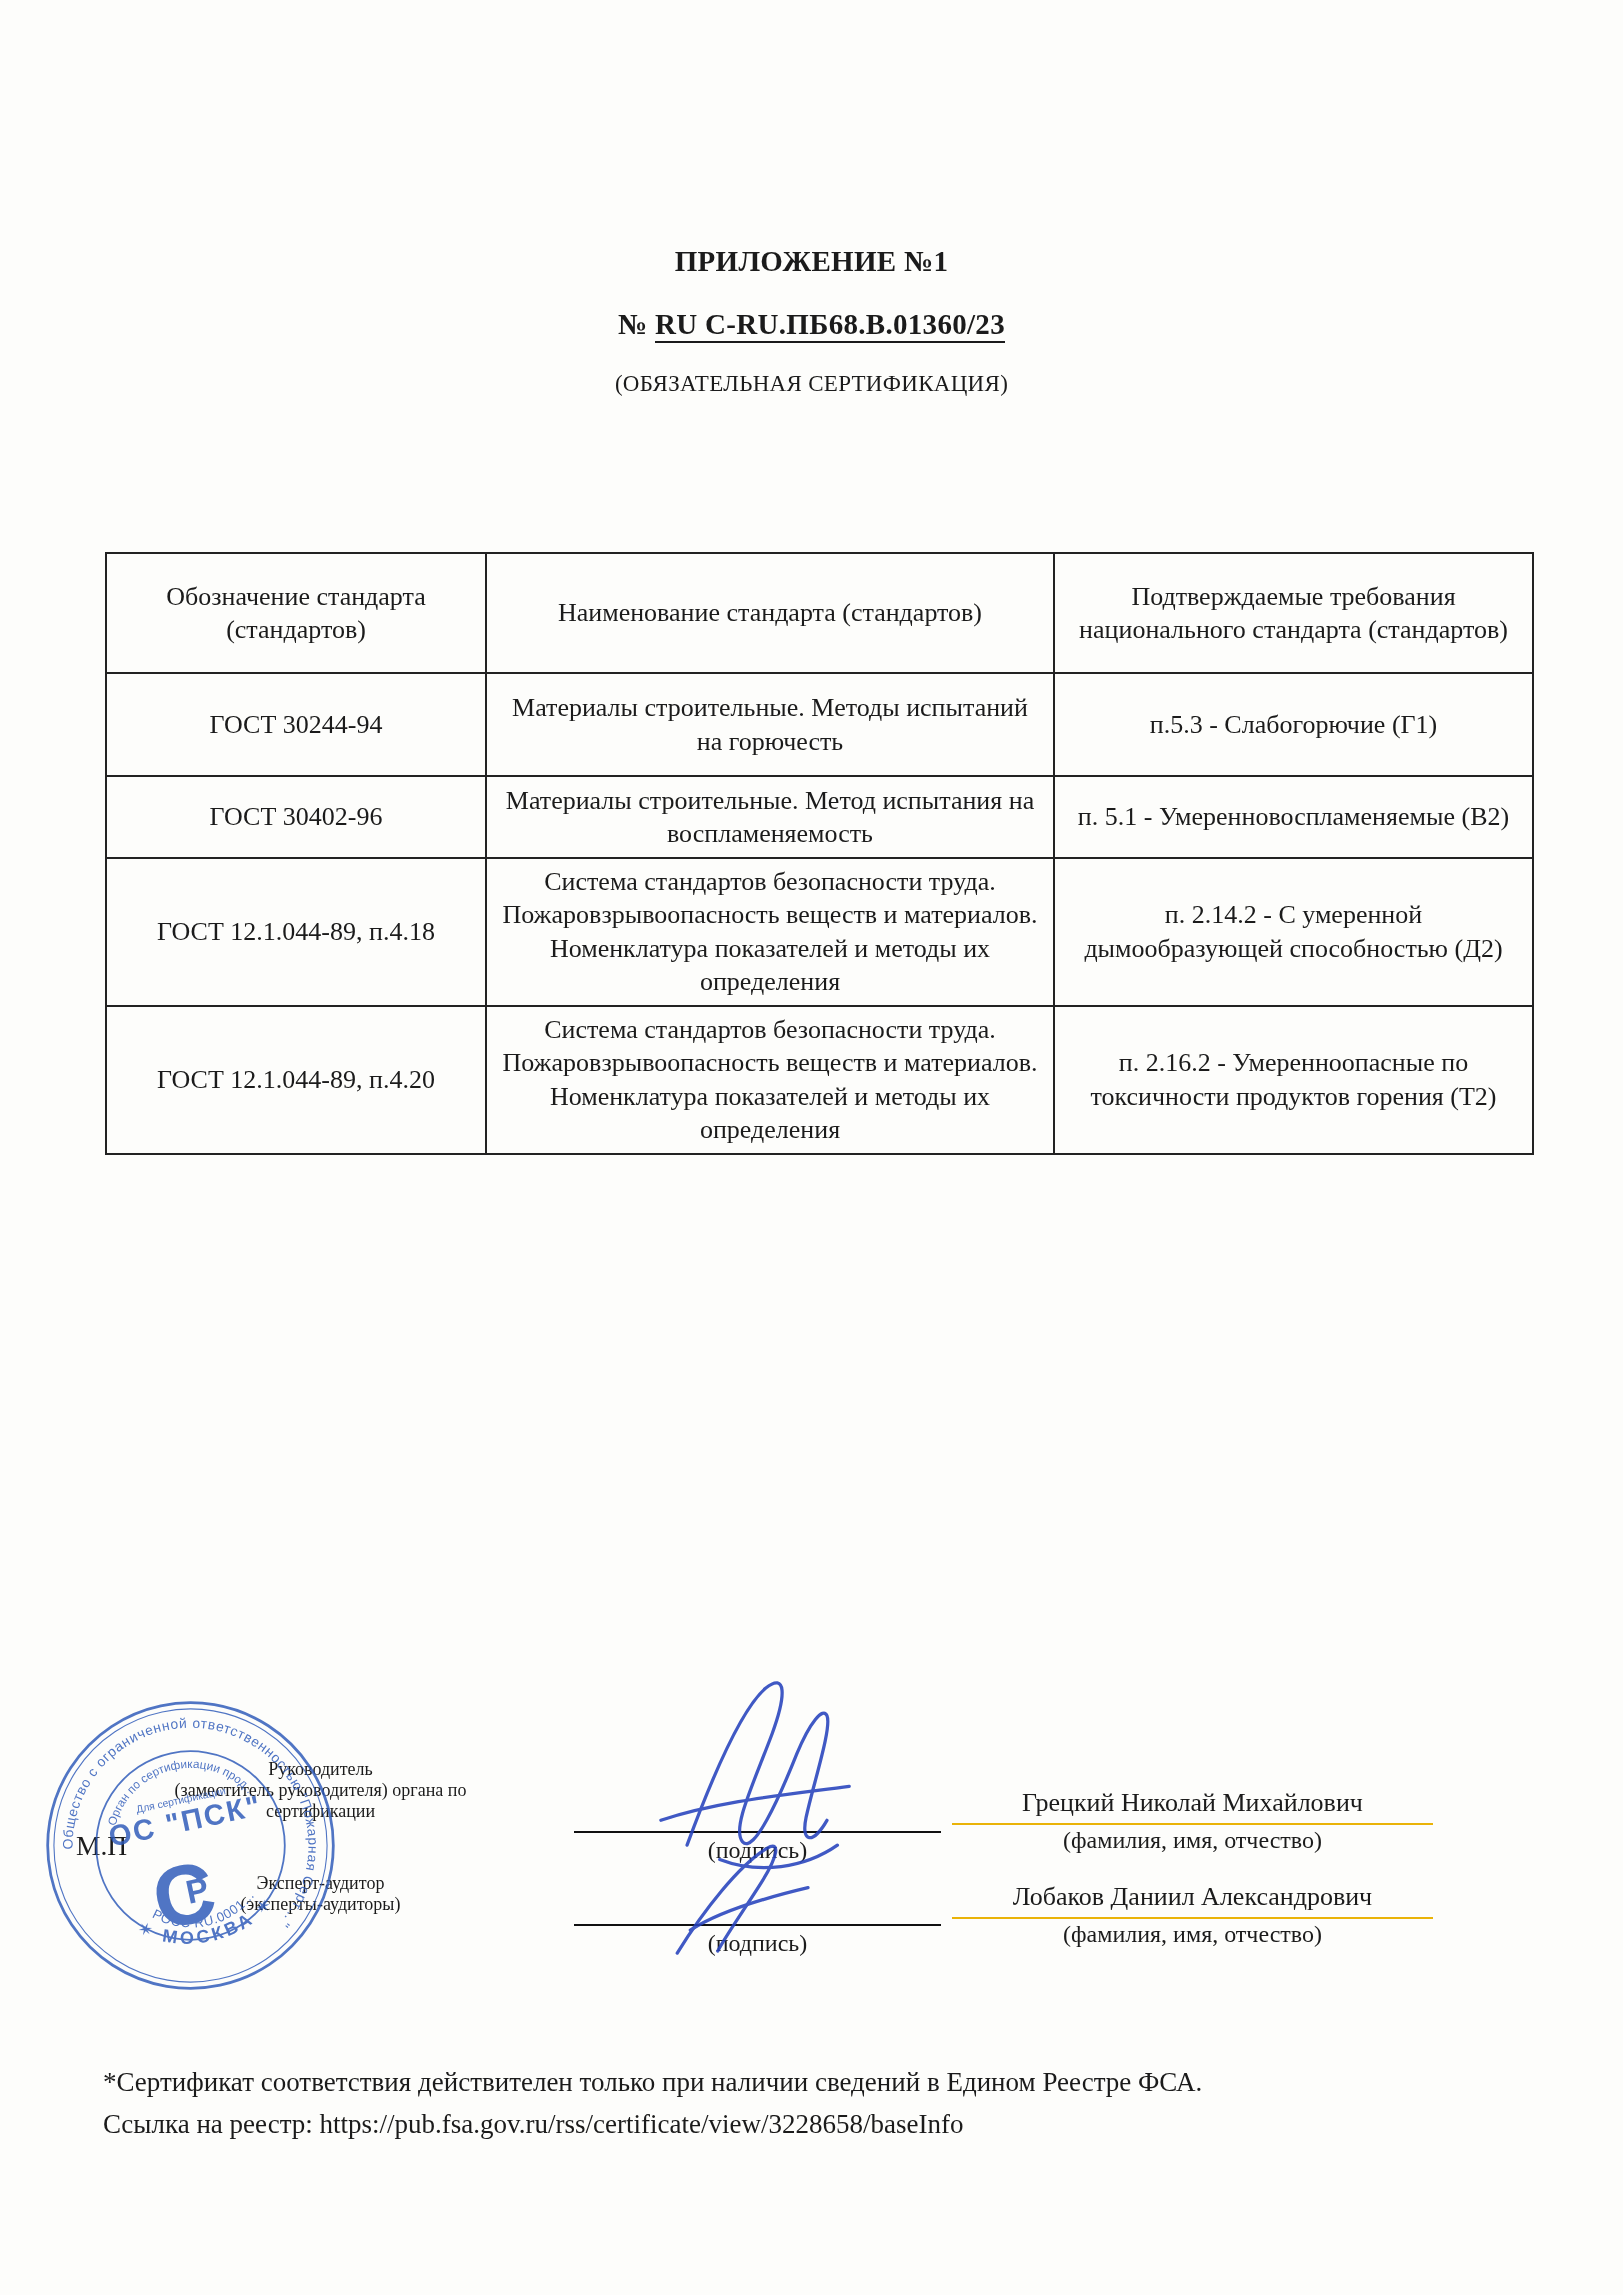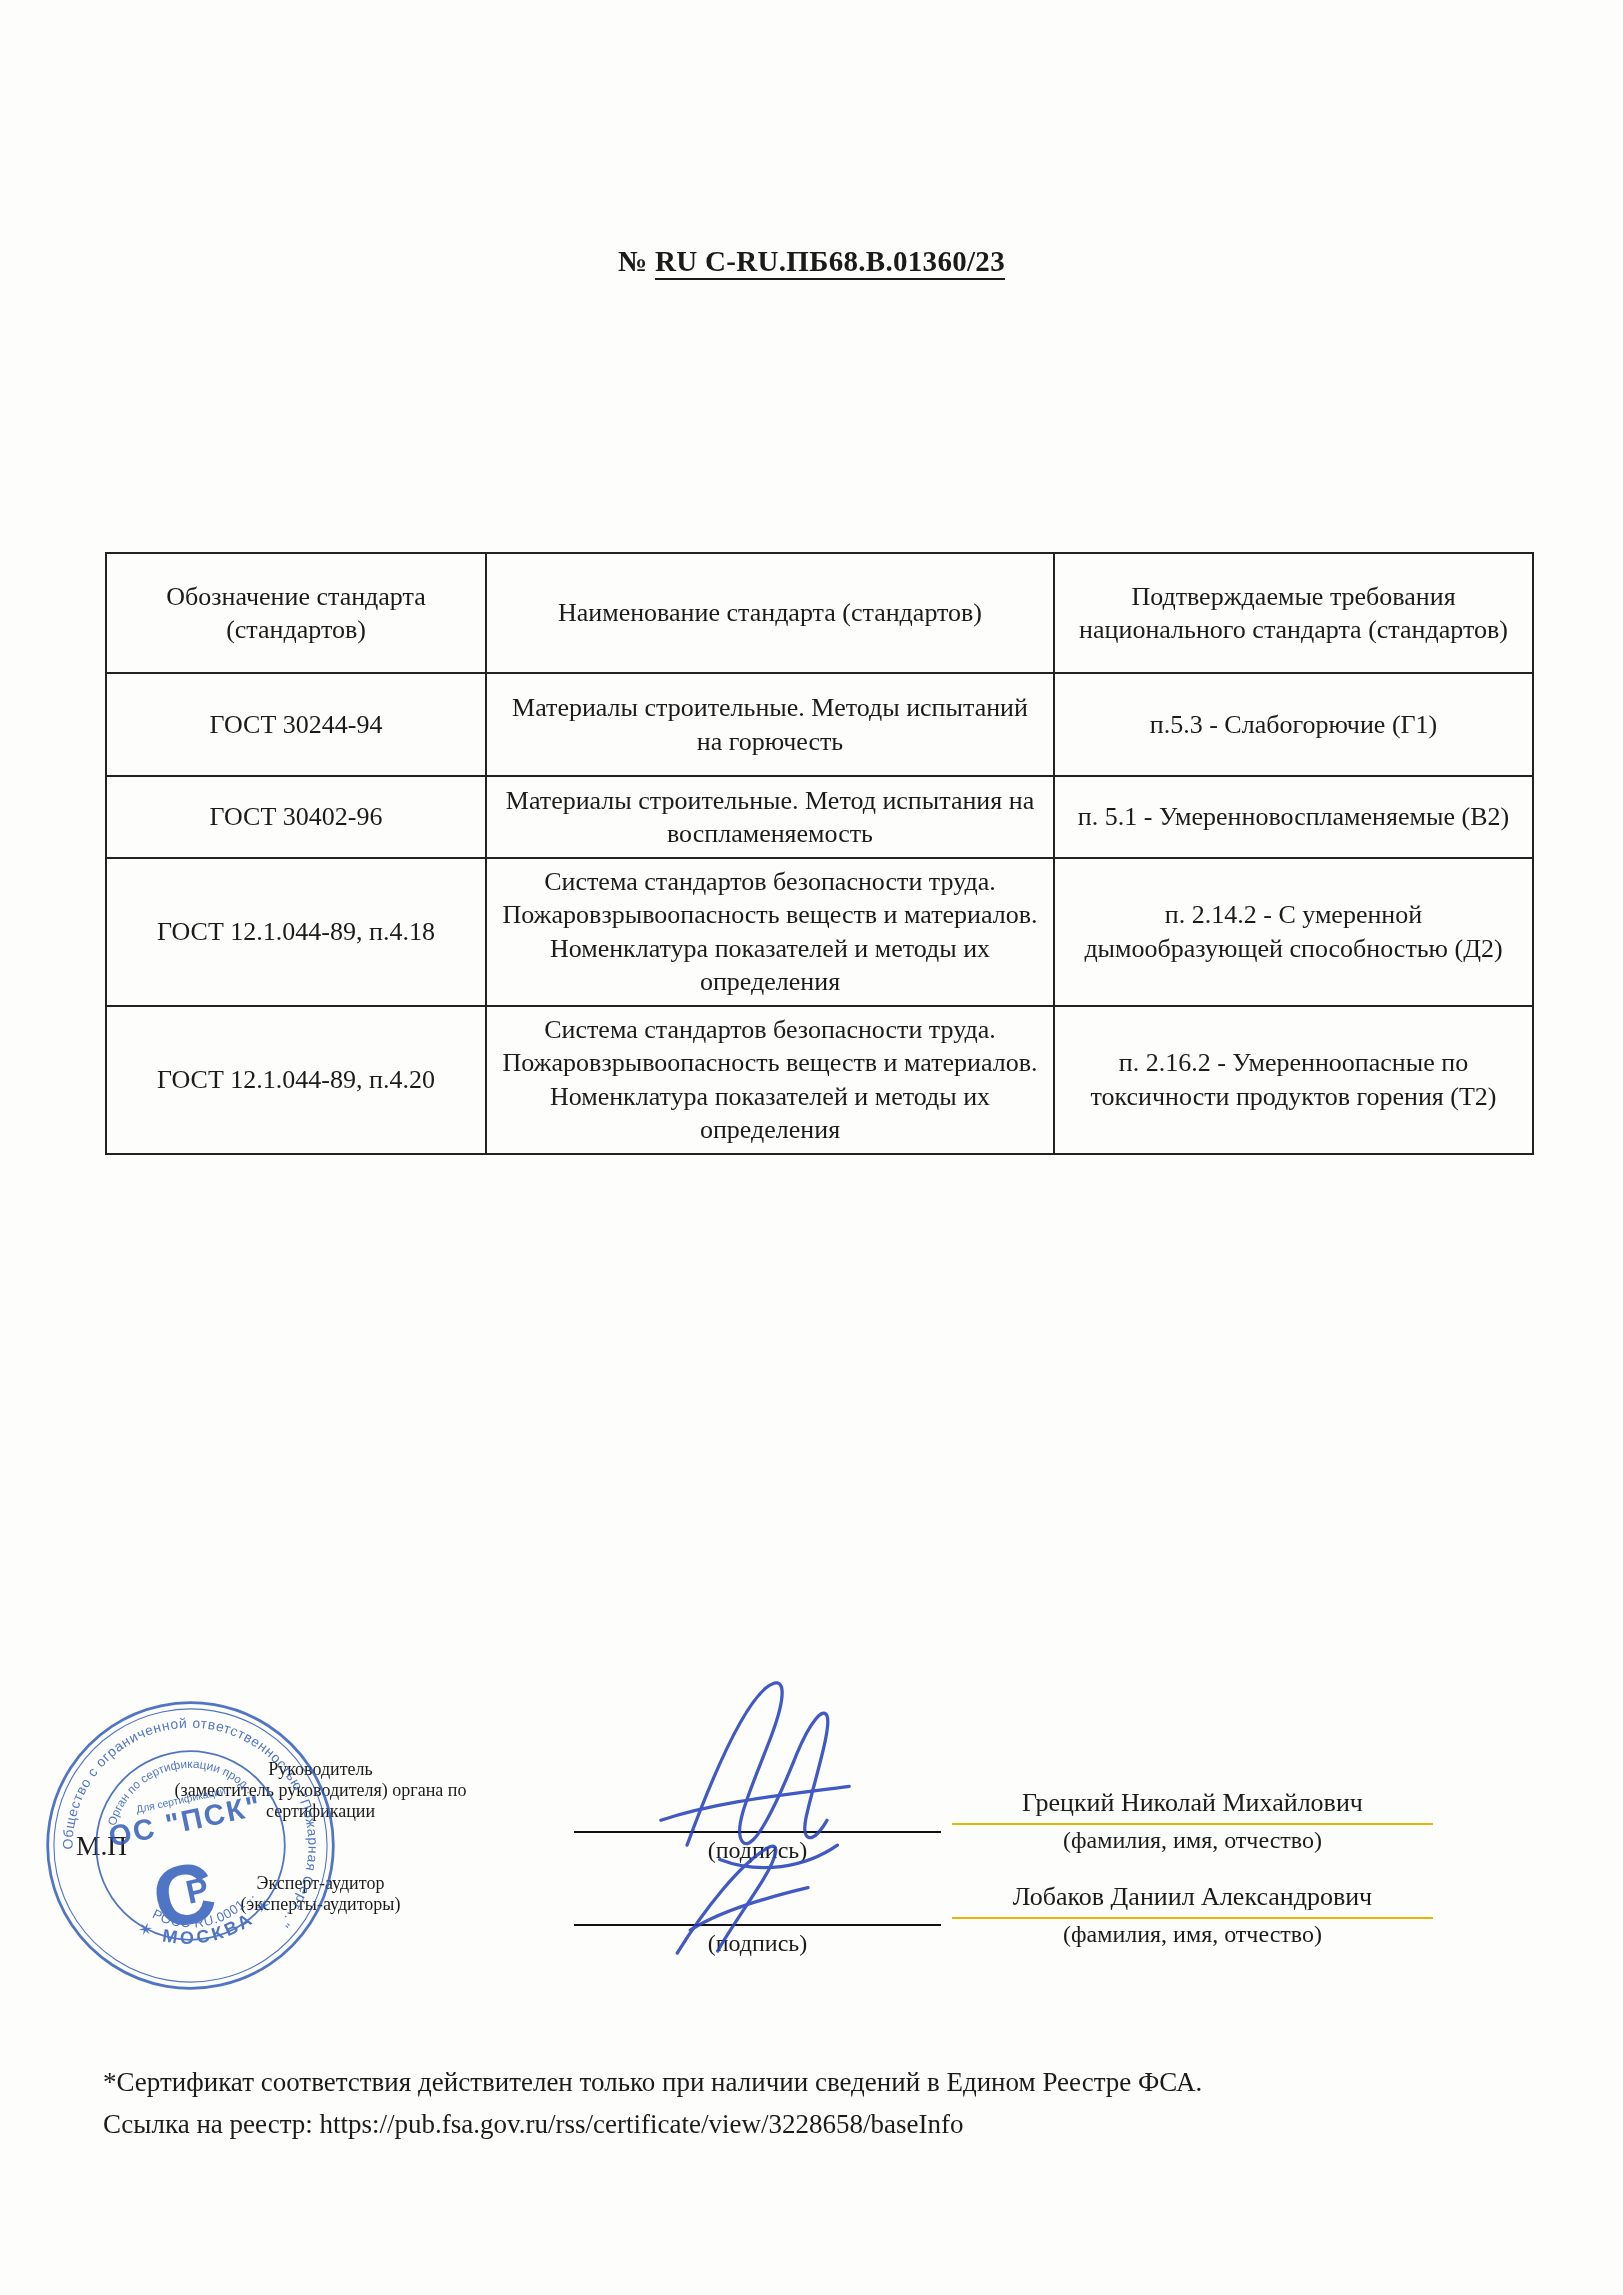--- a/index.html
+++ b/index.html
@@ -57,21 +57,23 @@
   .stamp-svg{position:absolute;left:38px;top:1693px;width:305px;height:305px;}
   .sigs-svg{position:absolute;left:556px;top:1649px;width:419px;height:340px;}
   .stamp-text{font-family:"Liberation Sans","DejaVu Sans",sans-serif;fill:#2b58b8;}
 </style>
 </head>
 <body>
 
 <div class="page">
 
   <div class="doc-head">
+    <div class="h-main">ПРИЛОЖЕНИЕ №1</div>
     <div class="h-main"><span>№ </span><span class="cert-num-underline">RU C-RU.ПБ68.В.01360/23</span></div>
+    <div class="h-small">(ОБЯЗАТЕЛЬНАЯ СЕРТИФИКАЦИЯ)</div>
   </div>
 
   <table class="standards-table">
     <colgroup>
       <col style="width:380px">
       <col style="width:568px">
       <col style="width:479px">
     </colgroup>
     <thead>
       <tr class="hdr-row">

